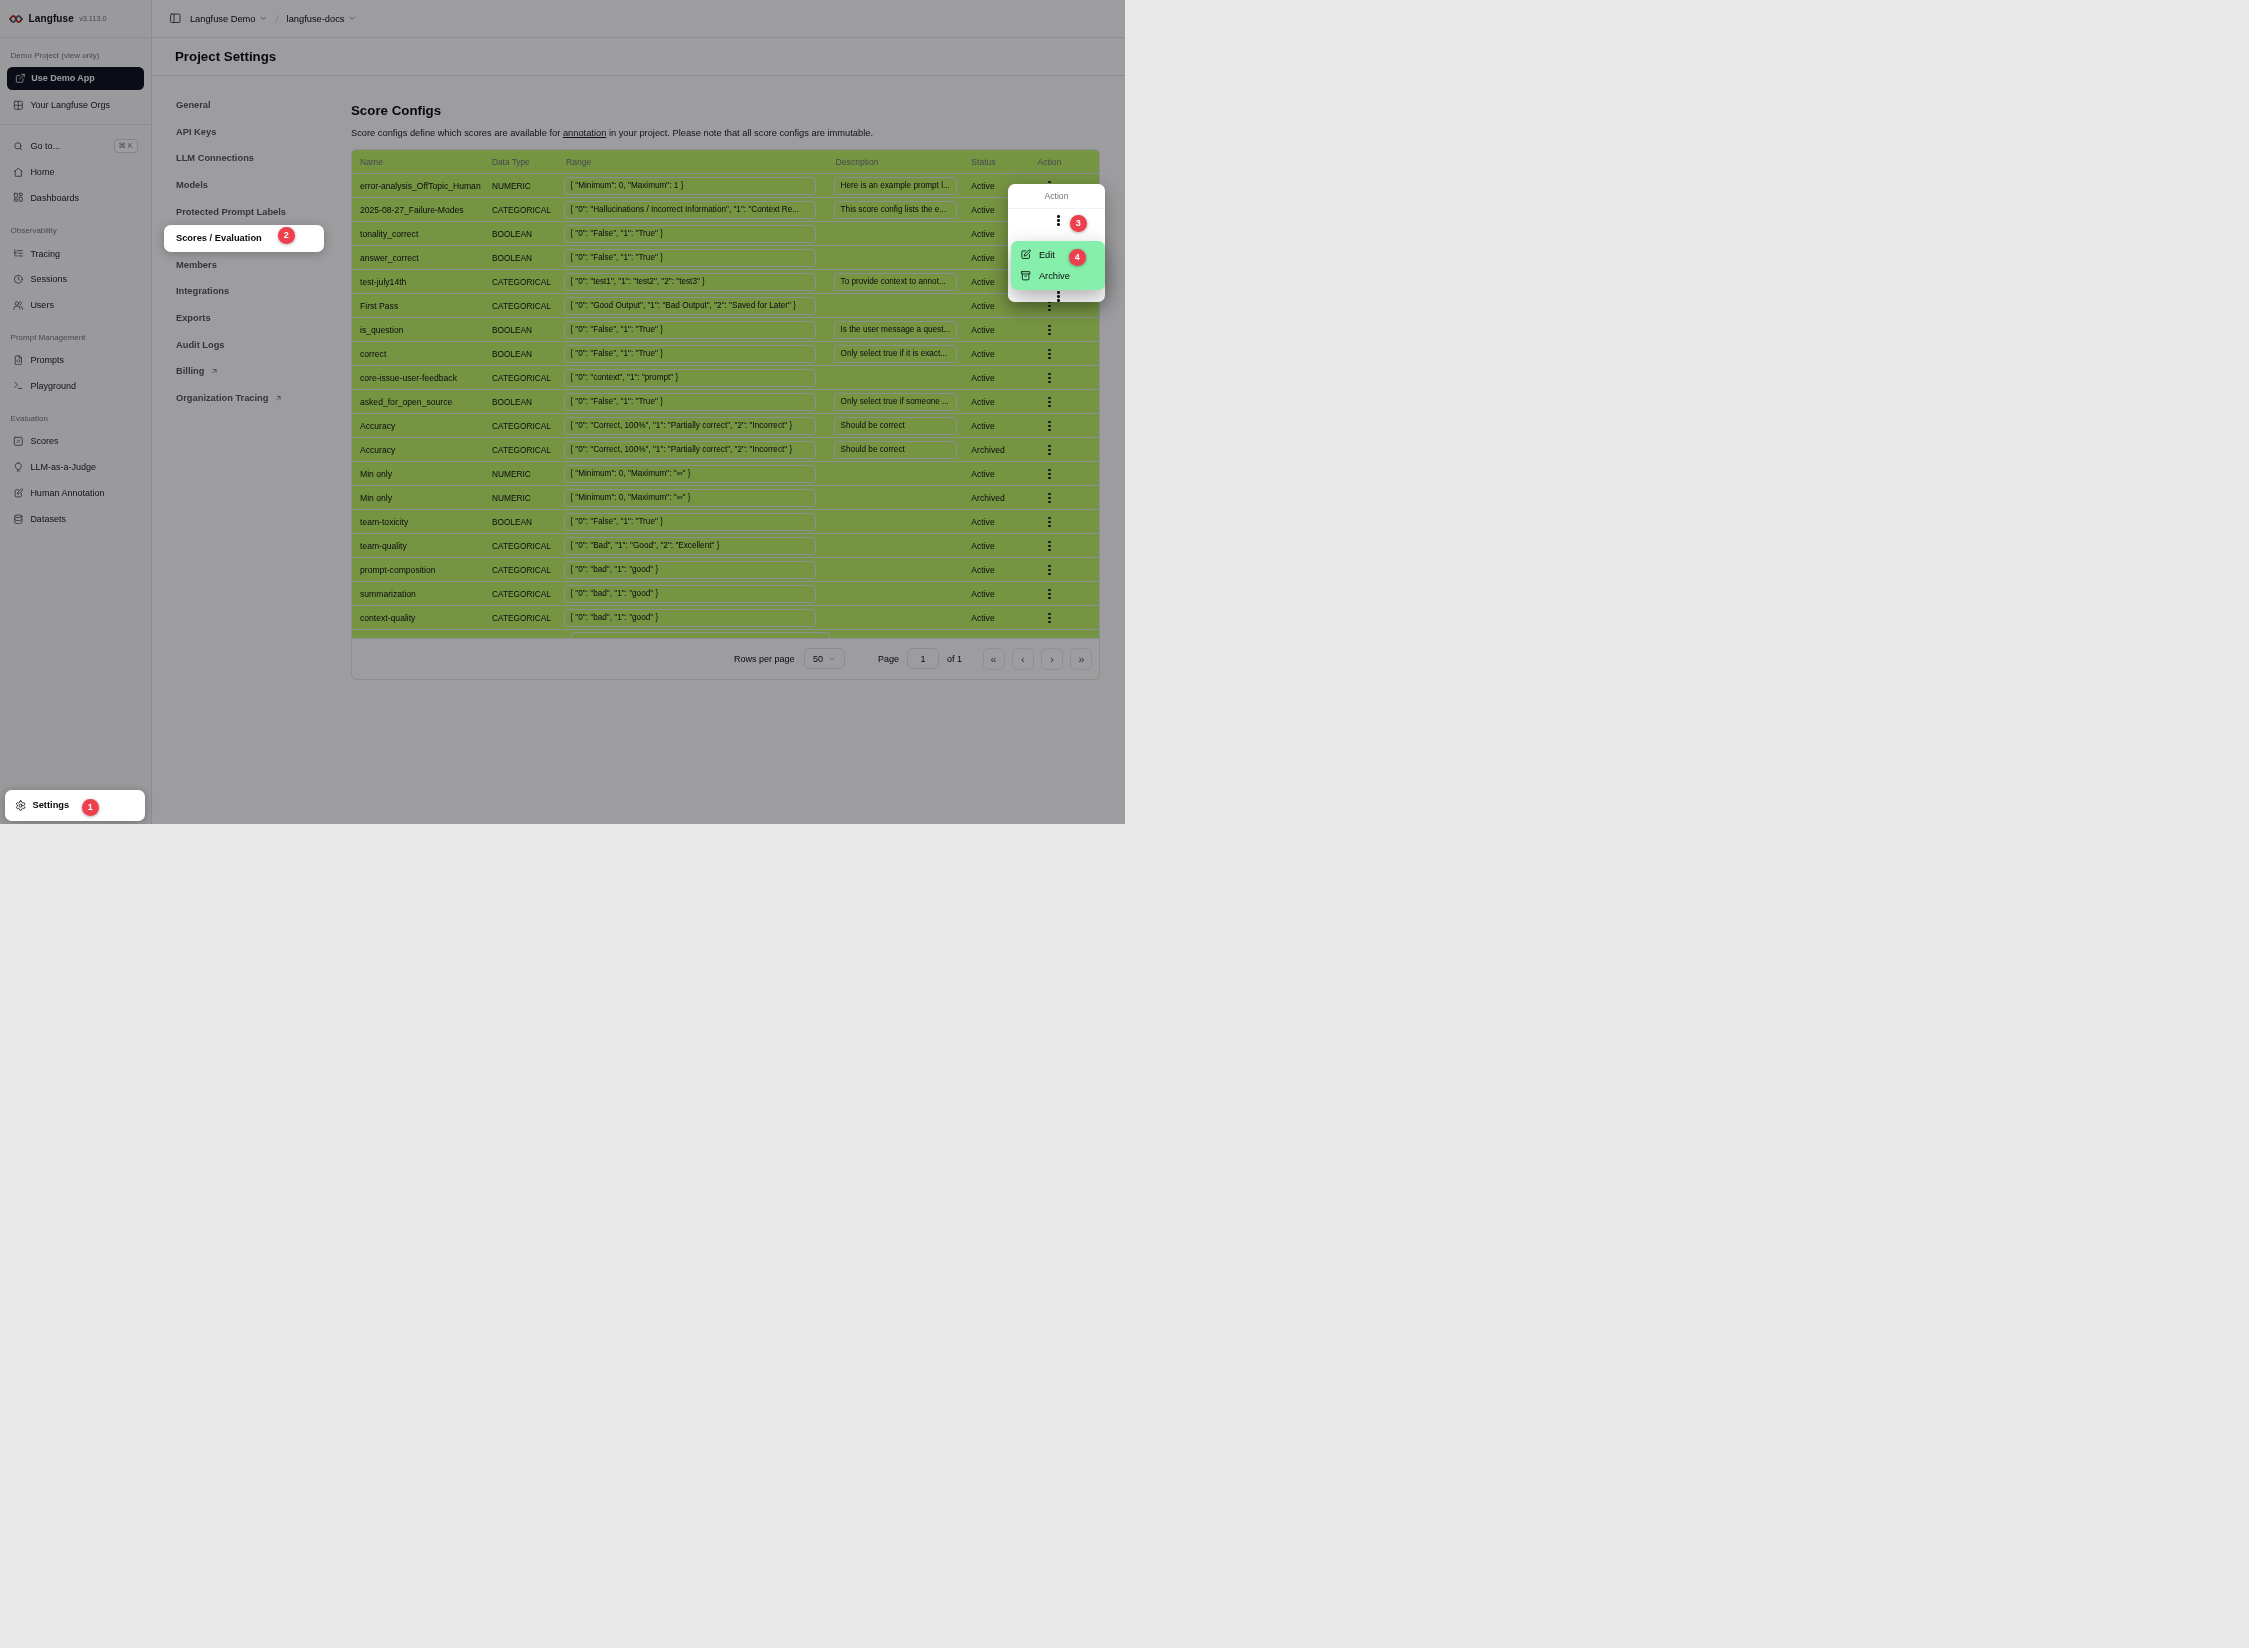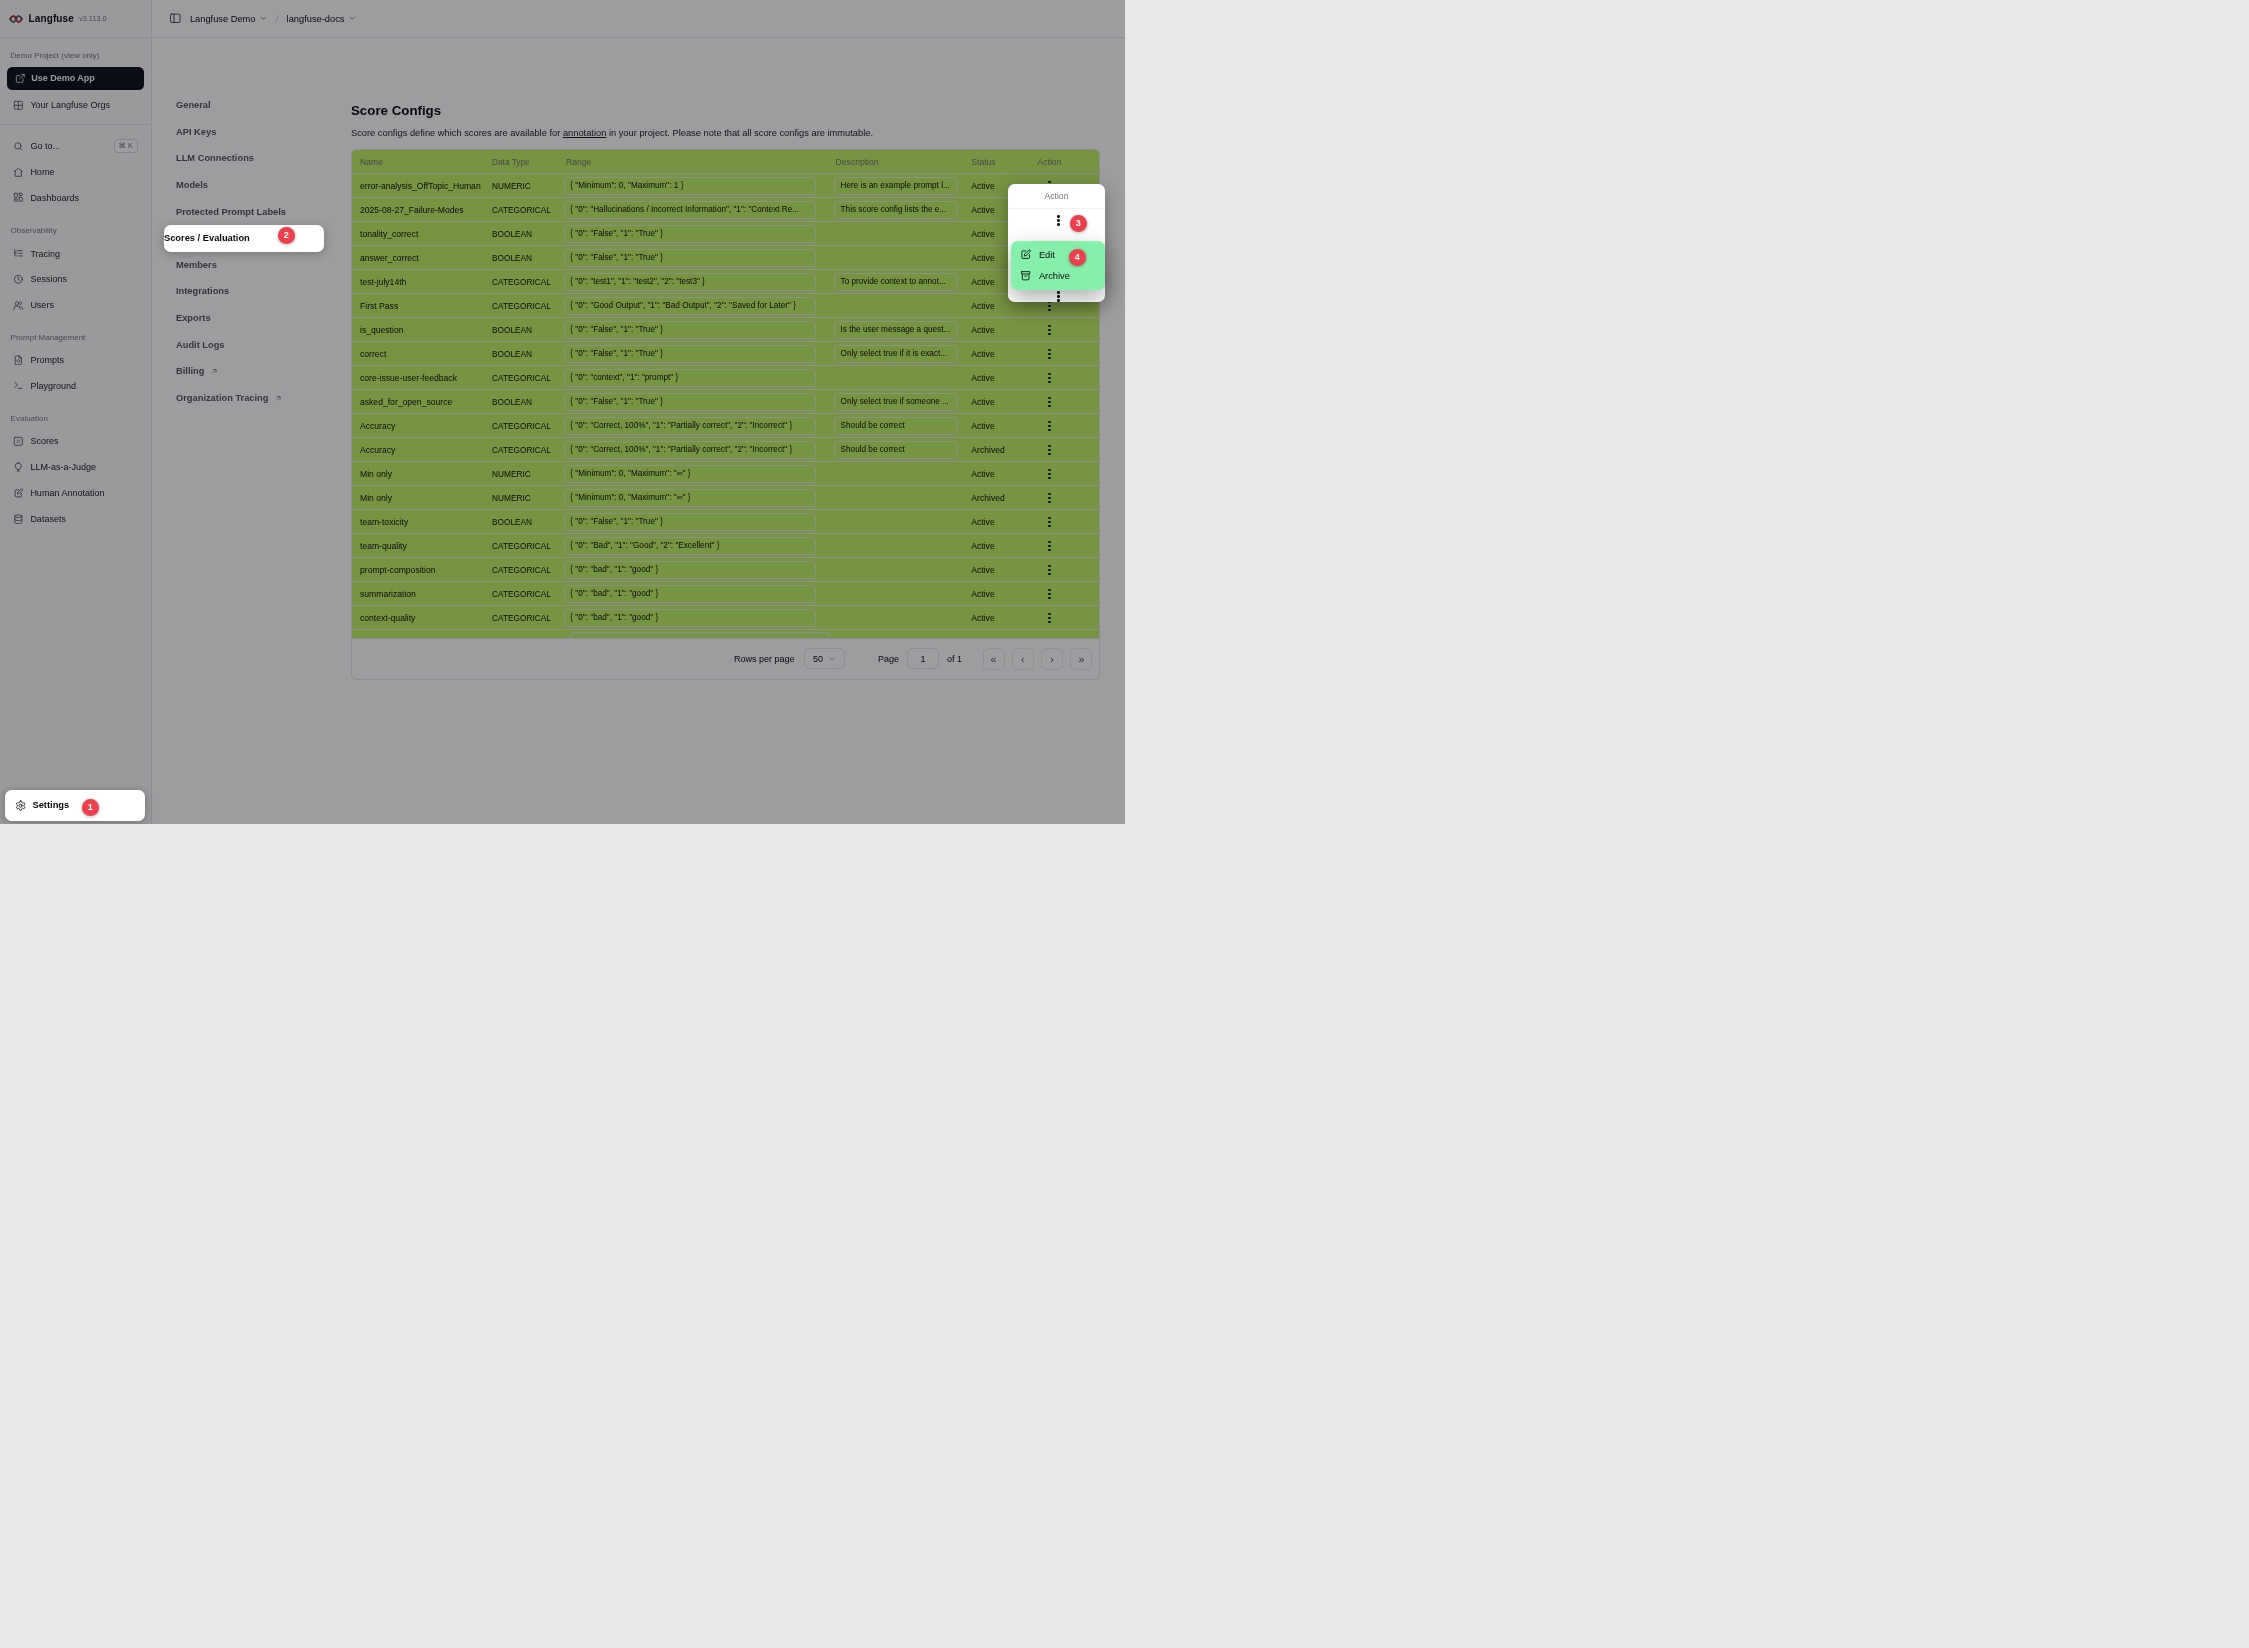--- a/index.html
+++ b/index.html
@@ -41,21 +41,21 @@
   .titlebar { height:38px; border-bottom:0.7px solid #e5e7eb; display:flex; align-items:center;
               padding:0 23px; }
   .titlebar h1 { font-size:13.3px; font-weight:700; }
 
   .content { position:absolute; top:76px; left:0; right:0; bottom:0; }
   .snav { position:absolute; left:24px; top:16px; width:156px; }
   .snav-item { height:26.6px; display:flex; align-items:center; gap:5.3px; font-size:9.3px;
                font-weight:600; color:#52525b; cursor:pointer; }
   .snav-item .ic { width:8.6px; height:8.6px; }
   .snav-active { position:relative; z-index:20; height:26.6px; margin-left:-12px; width:160px;
-                 display:flex; align-items:center; background:#fff;
+                 padding-left:12px; display:flex; align-items:center; background:#fff;
                  border-radius:6.6px; box-shadow:0 2px 9.3px rgba(0,0,0,.25); color:#09090b;
                  font-weight:700; cursor:pointer; }
 
   .cmain { position:absolute; left:199px; top:0; width:749px; }
   .cmain h2 { font-size:13.3px; font-weight:700; margin-top:26.6px; }
   .sc-desc { font-size:9.3px; margin-top:10px; color:#18181b; }
   .sc-desc .link { text-decoration:underline; text-underline-offset:1.3px; cursor:pointer; }
   .toolbar { display:flex; align-items:center; gap:6.6px; margin-top:16.6px; }
   .btn-outline { display:flex; align-items:center; gap:5.3px; height:20px; padding:0 8px;
                  border:0.7px solid #e4e4e7; border-radius:5.3px; background:#fff;
@@ -286,20 +286,23 @@
       </span>
       <span class="slash">/</span>
       <span class="crumb">
         <span>langfuse-docs</span>
         <svg class="ic" viewBox="0 0 24 24">
             <path d="m6 9 6 6 6-6"></path>
           </svg>
       </span>
     </div>
 
+    <div class="titlebar">
+      <h1>Project Settings</h1>
+    </div>
 
     <div class="content">
 
       <nav class="snav">
         <div class="snav-item">General</div>
         <div class="snav-item">API Keys</div>
         <div class="snav-item">LLM Connections</div>
         <div class="snav-item">Models</div>
         <div class="snav-item">Protected Prompt Labels</div>
         <div class="snav-active">

